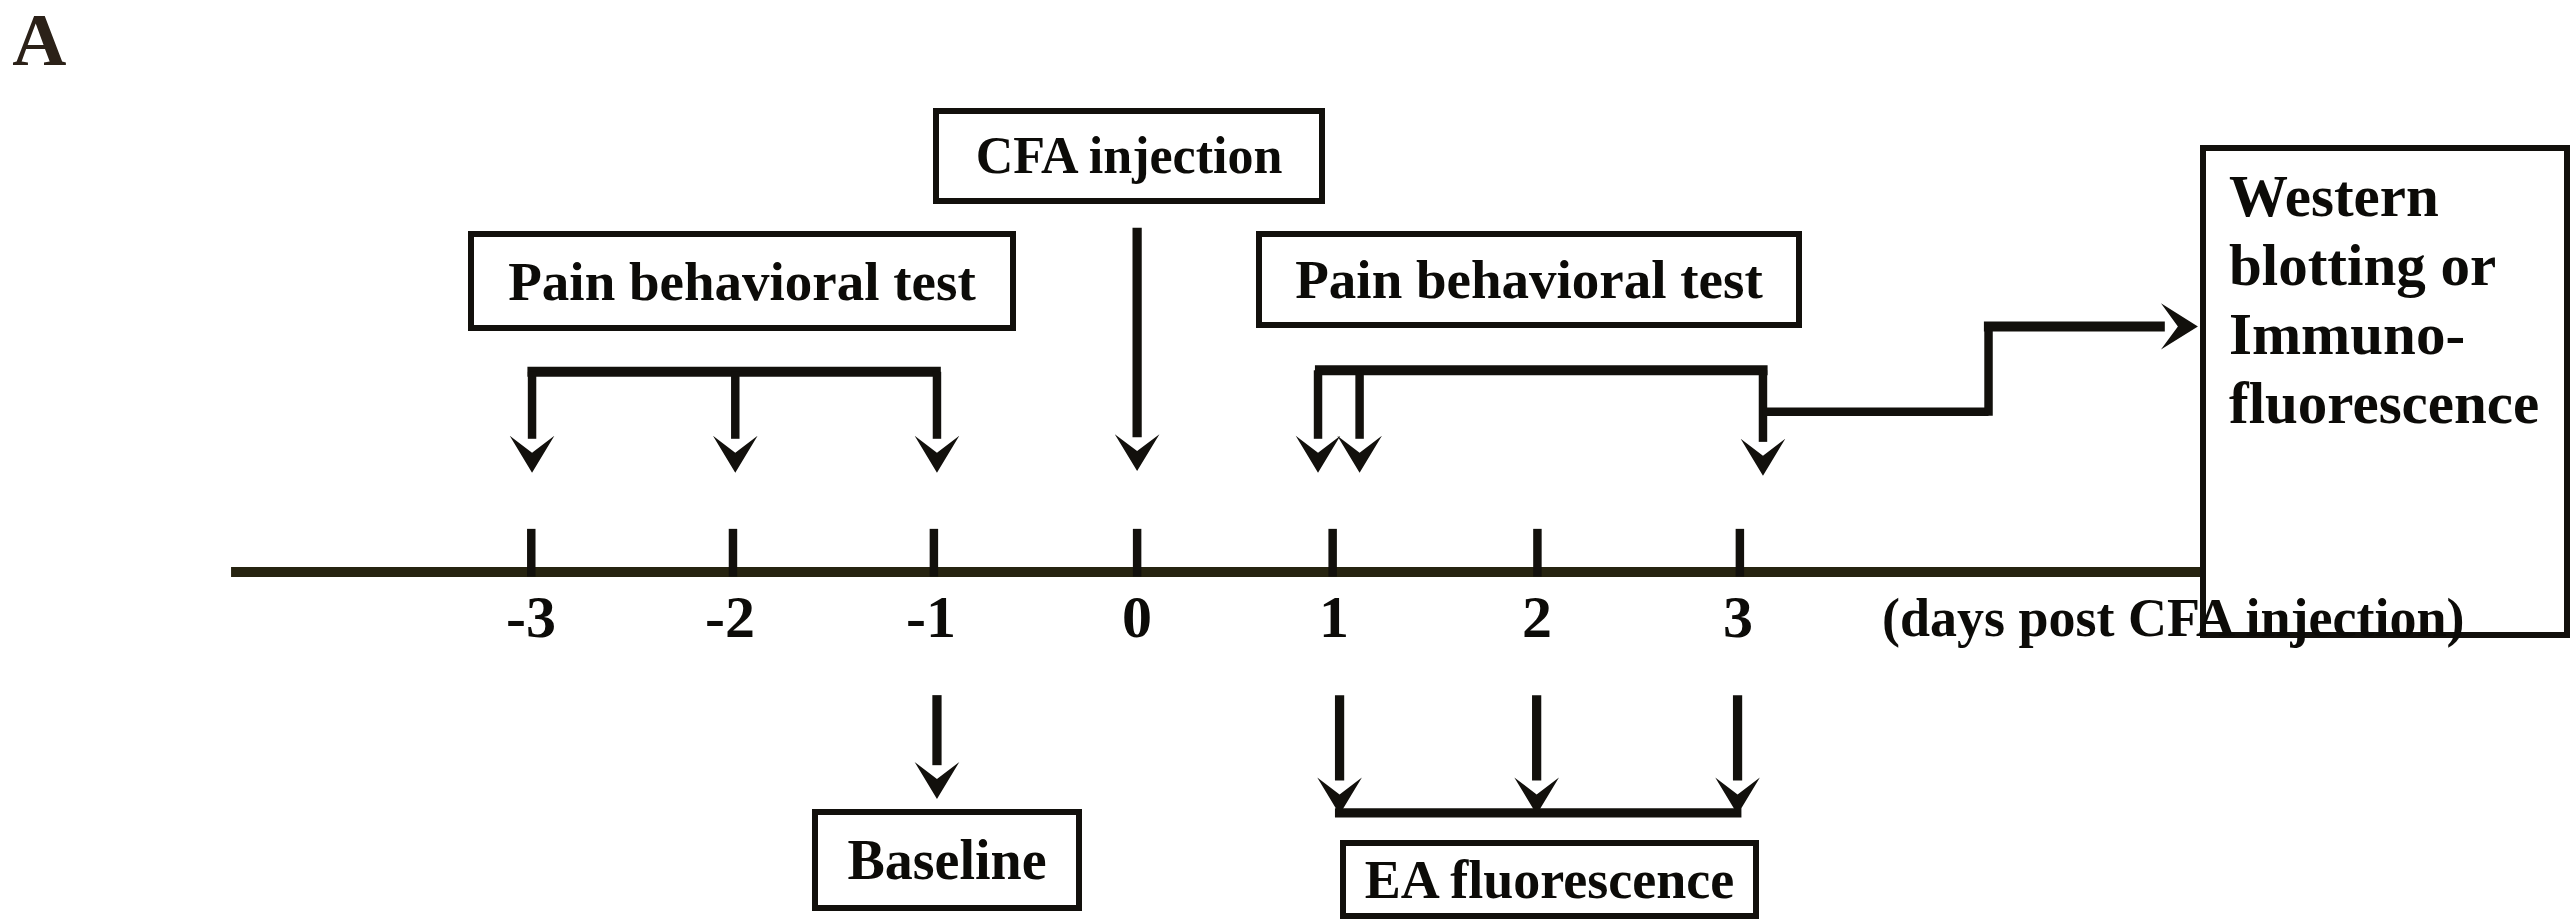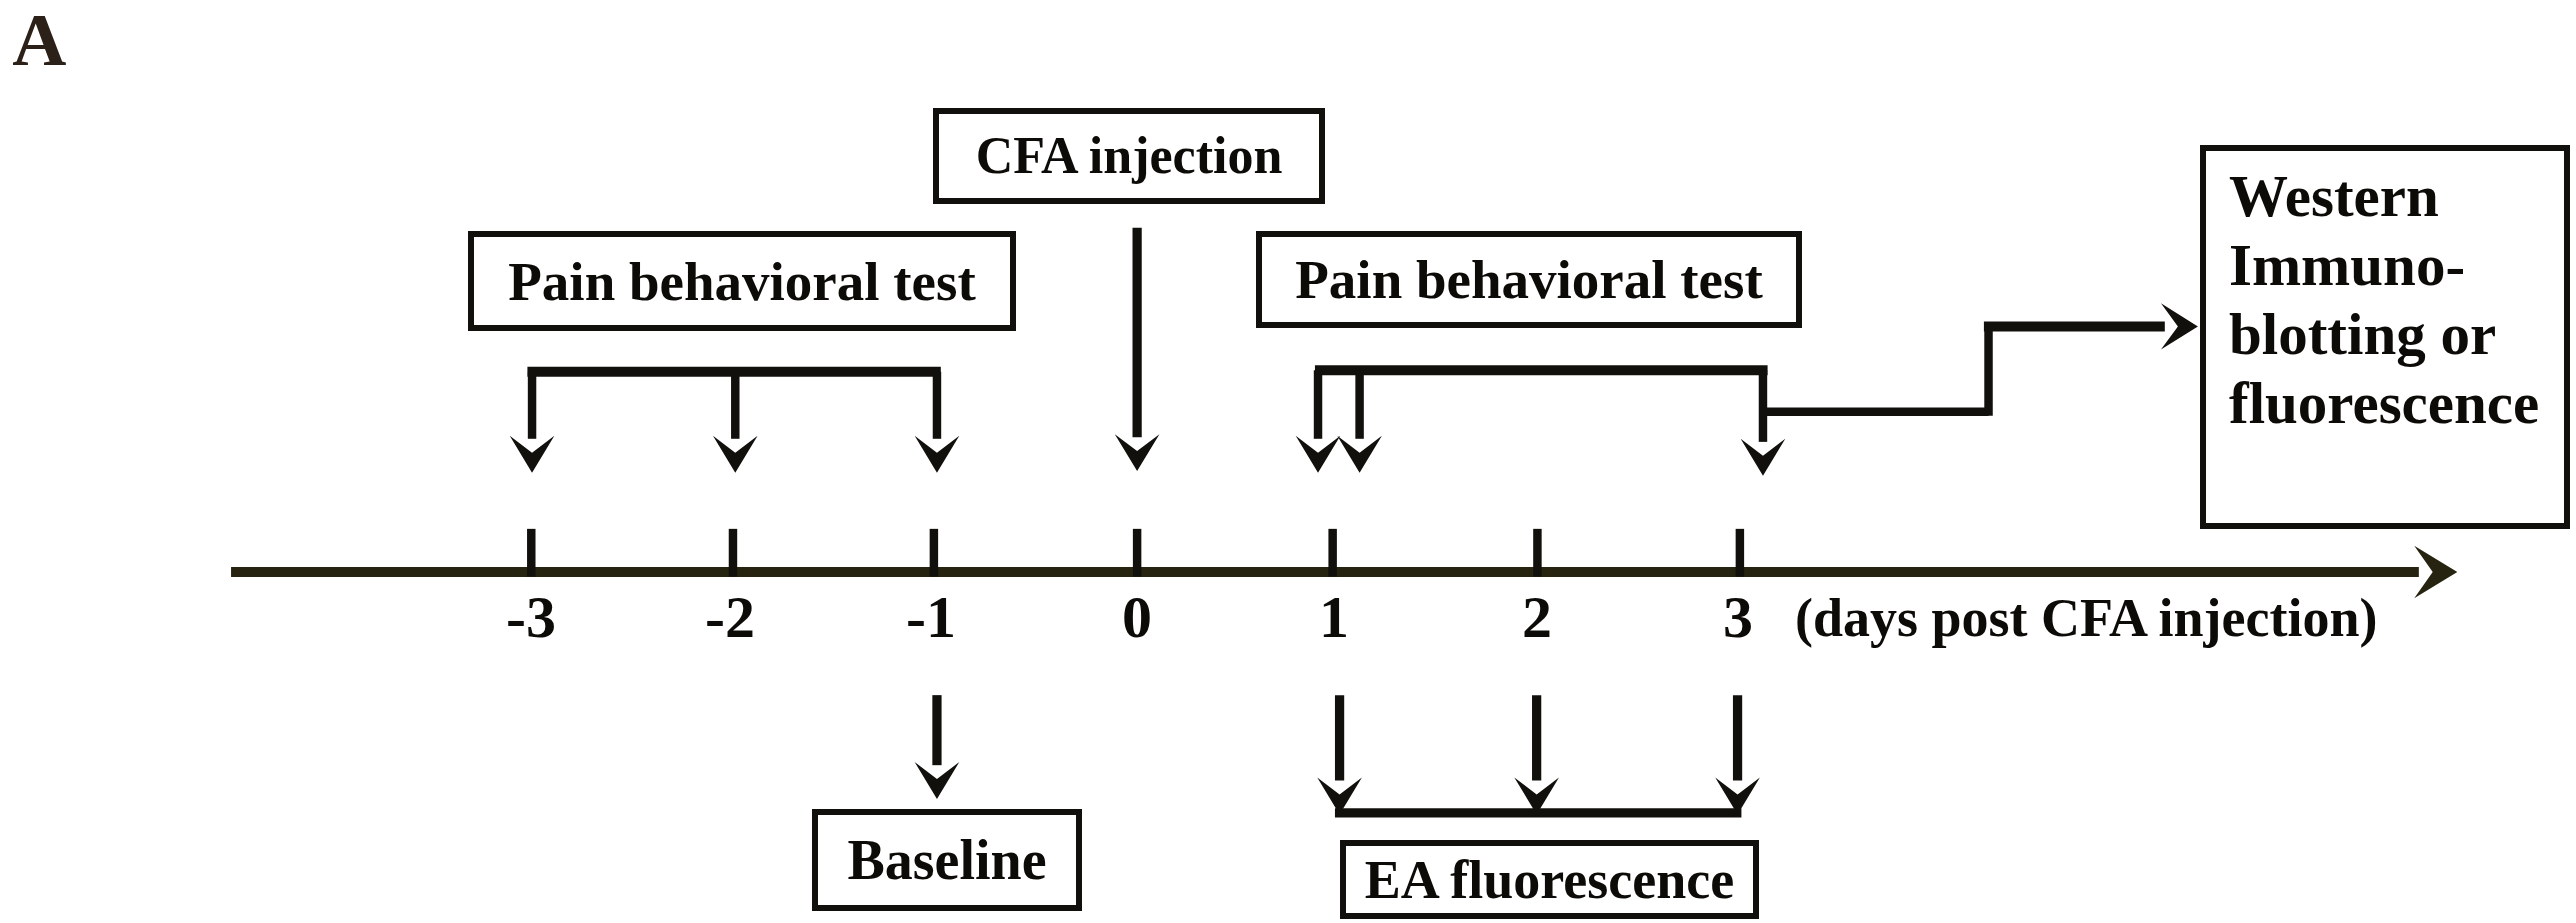--- a/index.html
+++ b/index.html
@@ -25,21 +25,21 @@
   .box.multiline{
     align-items:flex-start;justify-content:flex-start;
     text-align:left;white-space:normal;
     padding:10.8px 6.2px 0 23px;line-height:1.17;
   }
   .tick-label{
     position:absolute;top:587px;transform:translateX(-50%);
     font-size:60px;font-weight:bold;color:#0c0b08;line-height:1;
   }
   .axis-caption{
-    position:absolute;left:1795px;top:591px;
+    position:absolute;left:1882px;top:591px;
     font-size:54px;font-weight:bold;color:#0c0b08;line-height:1;white-space:nowrap;
   }
   .stroke-ink{stroke:#12100c;}
   .fill-ink{fill:#12100c;}
   .stroke-axis{stroke:#262310;}
   .fill-axis{fill:#262310;}
 </style>
 </head>
 <body>
 
@@ -116,25 +116,25 @@
   </div>
 
   <div class="box" style="left:468px;top:231px;width:548px;height:100px;font-size:55px;">
     <span>Pain behavioral test</span>
   </div>
 
   <div class="box" style="left:1256px;top:231px;width:546px;height:97px;font-size:55px;">
     <span>Pain behavioral test</span>
   </div>
 
-  <div class="box multiline" style="left:2200px;top:145px;width:370px;height:384px;font-size:59px;">
+  <div class="box multiline" style="left:2200px;top:145px;width:370px;height:493px;font-size:59px;">
     <div>
       <div>Western</div>
+      <div>blotting or</div>
       <div>Immuno-</div>
-      <div>blotting or</div>
       <div>fluorescence</div>
     </div>
   </div>
 
   <div class="box" style="left:812px;top:809px;width:270px;height:102px;font-size:56px;">
     <span>Baseline</span>
   </div>
 
   <div class="box" style="left:1340px;top:840px;width:419px;height:79px;font-size:54px;">
     <span>EA fluorescence</span>

